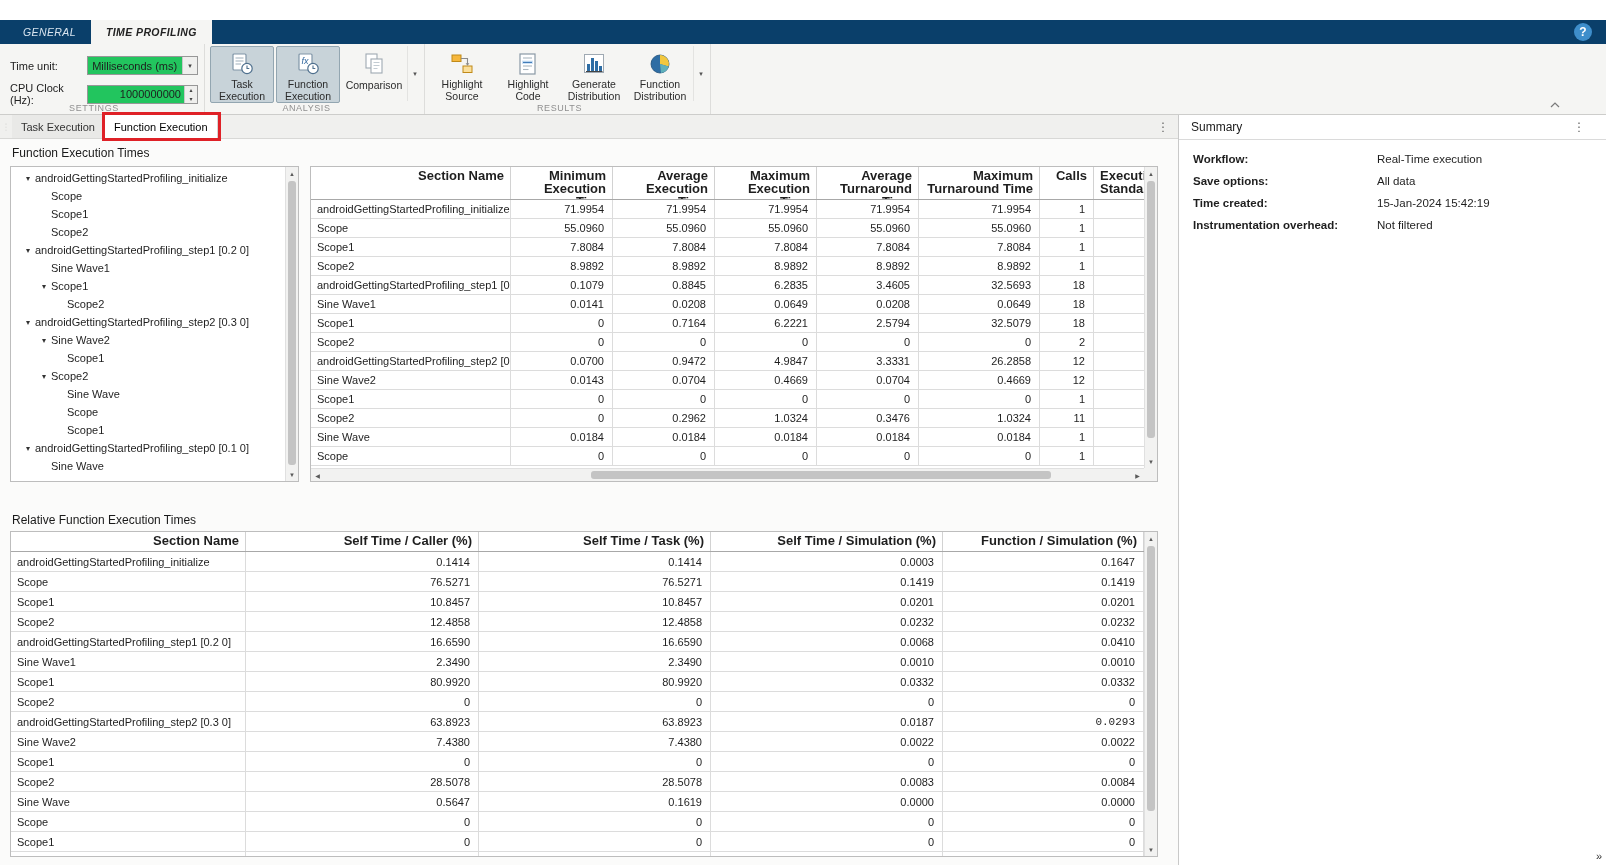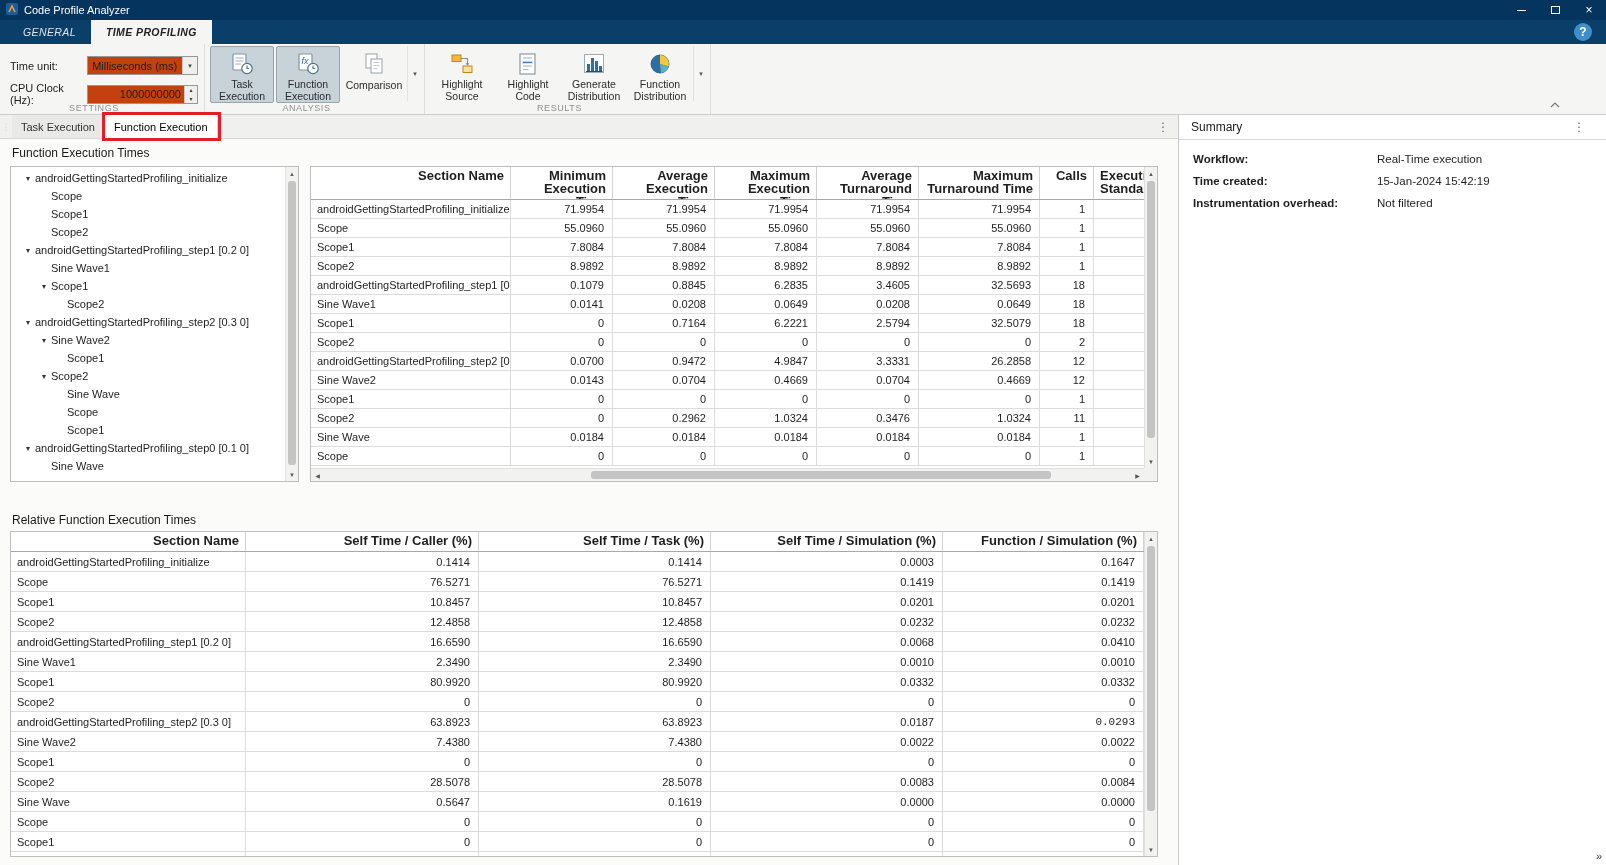--- a/index.html
+++ b/index.html
@@ -31,21 +31,21 @@
   .ribbon{position:absolute;left:0;top:44px;right:0;height:71px;background:#f5f5f3;
     border-bottom:1px solid #cdcdcb;display:flex;}
   .group{position:relative;height:100%;border-right:1px solid #dddddb;}
   .gname{position:absolute;bottom:1px;left:0;right:16px;text-align:center;font-size:9px;
     color:#8f8f8f;letter-spacing:.6px;}
   .settings{width:205px;padding:8px 6px 13px 10px;}
   .setrow{display:flex;align-items:center;}
   .setrow.first{margin-top:4px;}
   .setrow.second{margin-top:7px;}
   .setrow label{font-size:11px;width:78px;color:#222;}
-  .combo,.spin{width:112px;height:19px;border:1px solid #979797;background:#c2410c;
+  .combo,.spin{width:112px;height:19px;border:1px solid #979797;background:#22c55e;
     display:flex;align-items:stretch;font-size:11px;}
   .combo-val{flex:1;padding-left:4px;display:flex;align-items:center;white-space:nowrap;overflow:hidden;}
   .combo-arrow{width:15px;display:flex;align-items:center;justify-content:center;font-size:7px;
     color:#444;border-left:1px solid #c8c8c8;background:#efefed;}
   .spin-val{flex:1;display:flex;align-items:center;justify-content:flex-end;padding-right:3px;}
   .spin-btns{width:13px;display:flex;flex-direction:column;border-left:1px solid #c8c8c8;background:#efefed;}
   .spin-btns span{flex:1;font-size:6px;display:flex;align-items:center;justify-content:center;color:#444;}
   .grp-flex{display:flex;padding:2px 2px 13px 4px;}
   .btnrow{display:flex;}
   .rbtn{width:64px;height:57px;margin:0 1px;display:flex;flex-direction:column;align-items:center;
@@ -122,38 +122,20 @@
 
   .expander{position:absolute;right:4px;bottom:3px;font-size:11px;color:#333;z-index:20;}
   .annotation{position:absolute;left:88px;top:116px;width:116px;height:27px;
     border:3px solid #df2127;z-index:50;pointer-events:none;}
 </style>
 </head>
 <body>
 
 <div class="app">
 
-  <div class="titlebar">
-    <span><svg width="12" height="12">
-          <rect width="12" height="12" rx="2" fill="#1d5c99"></rect>
-          <path d="M3 9 L6 3 L9 9" stroke="#f3a33c" fill="none" stroke-width="1.5"></path>
-        </svg></span>
-    <span class="title">Code Profile Analyzer</span>
-    <span class="wctrls">
-      <span class="wbtn">
-          <span class="mini-shape"></span>
-        </span>
-      <span class="wbtn">
-          <span class="maxi-shape"></span>
-        </span>
-      <span class="wbtn">
-          <span>×</span>
-        </span>
-    </span>
-  </div>
 
   <div class="tabstrip">
     <div id="ribbonTabs">
         <div class="rtab">GENERAL</div>
         <div class="rtab active">TIME PROFILING</div>
       </div>
     <span class="help">?</span>
   </div>
 
   <div class="ribbon">
@@ -682,20 +664,24 @@
     <div class="sum-head">
       <span>Summary</span>
       <span class="dots">⋮</span>
     </div>
     <div id="sumFields">
         <div class="srow">
           <span class="slabel">Workflow:</span>
           <span class="svalue">Real-Time execution</span>
         </div>
         <div class="srow">
+          <span class="slabel">Save options:</span>
+          <span class="svalue">All data</span>
+        </div>
+        <div class="srow">
           <span class="slabel">Time created:</span>
           <span class="svalue">15-Jan-2024 15:42:19</span>
         </div>
         <div class="srow">
           <span class="slabel">Instrumentation overhead:</span>
           <span class="svalue">Not filtered</span>
         </div>
       </div>
   </div>
 

